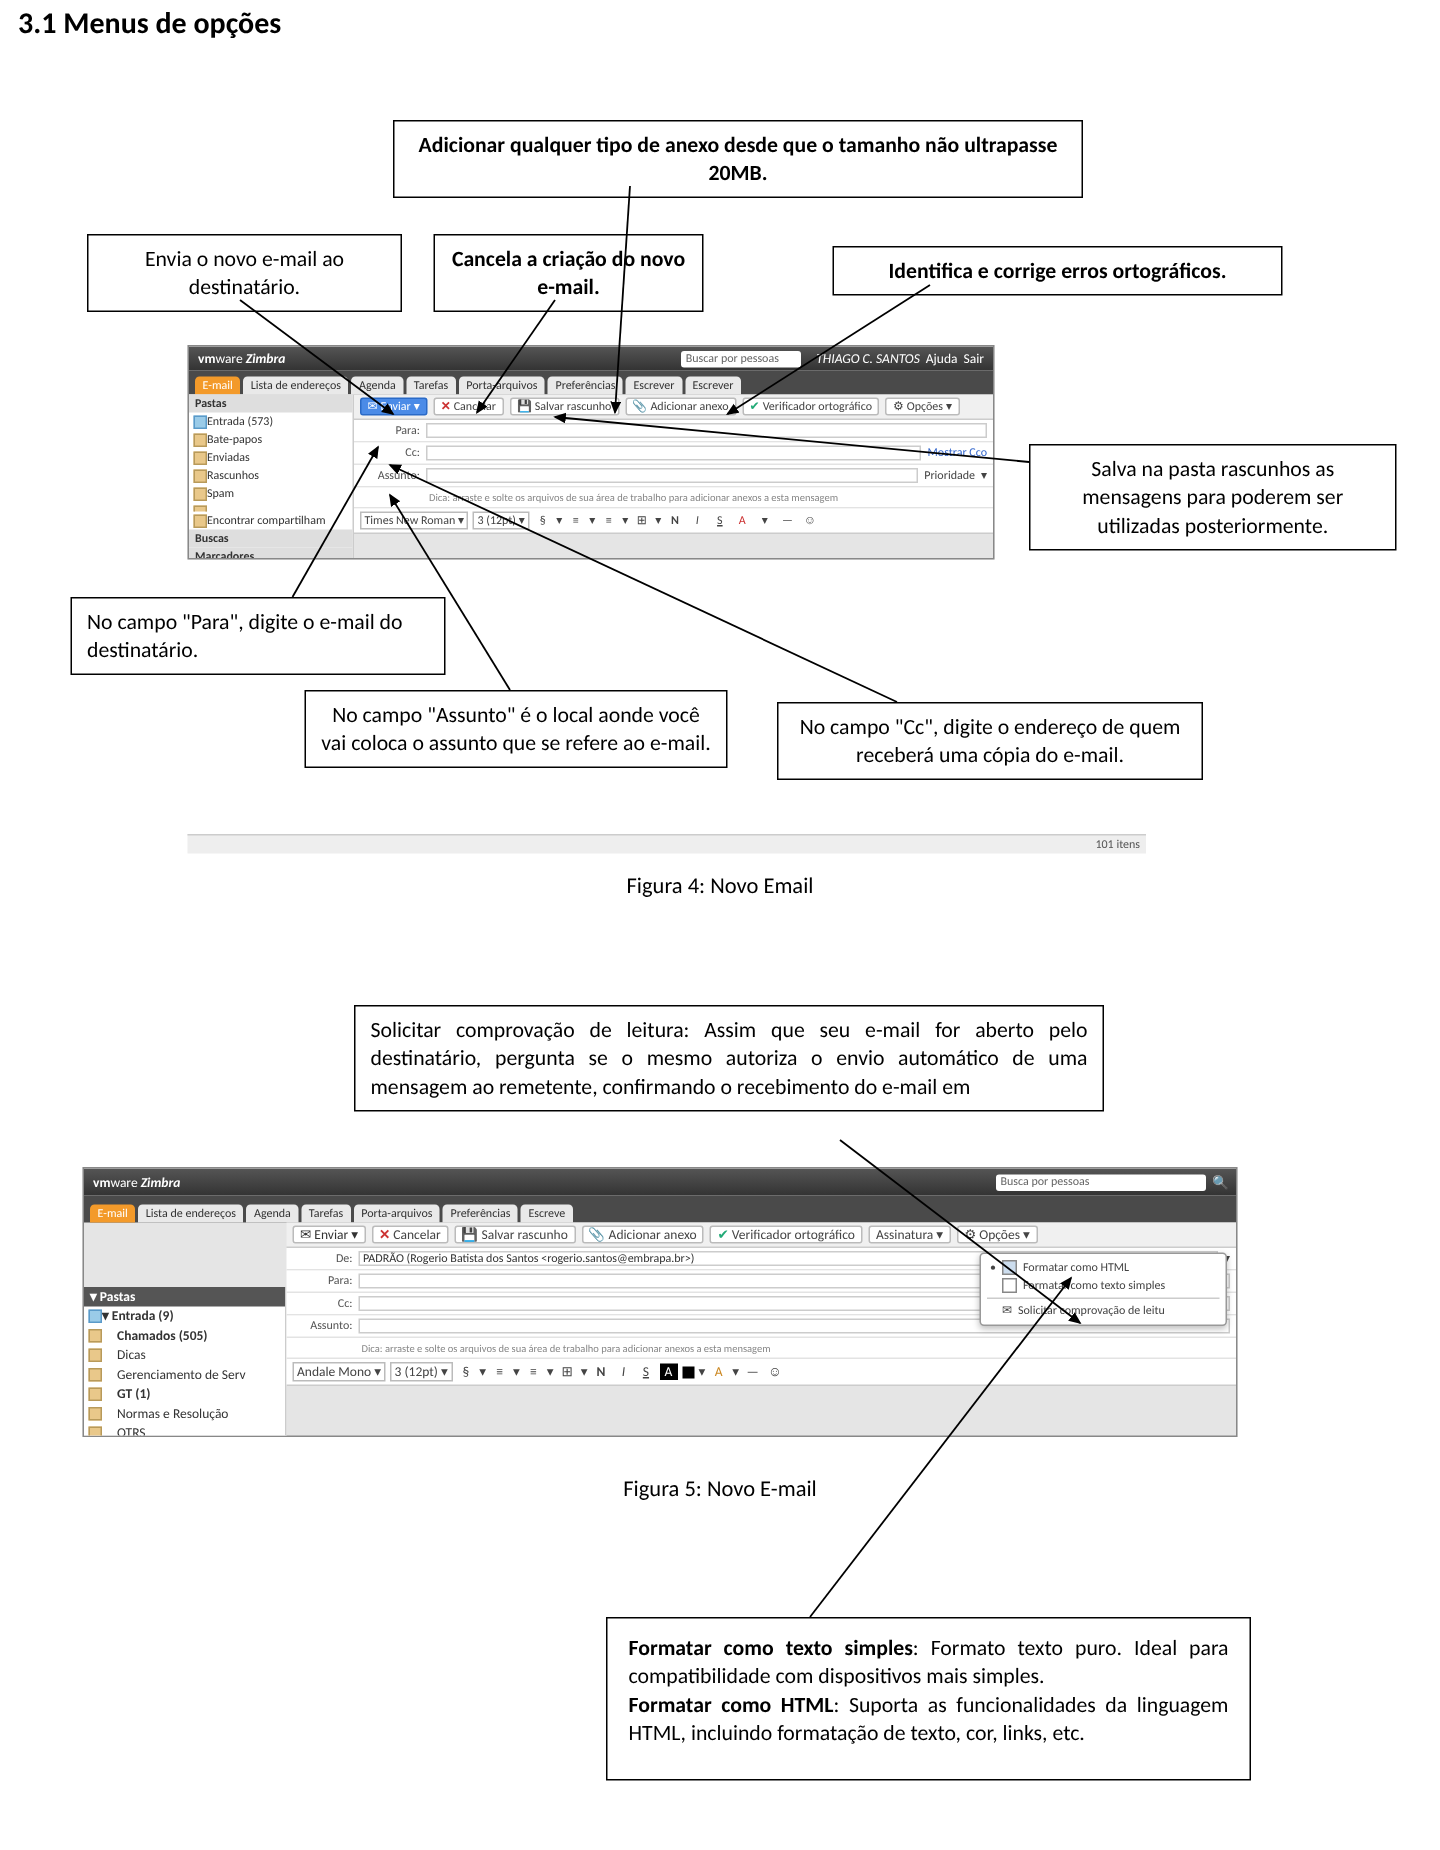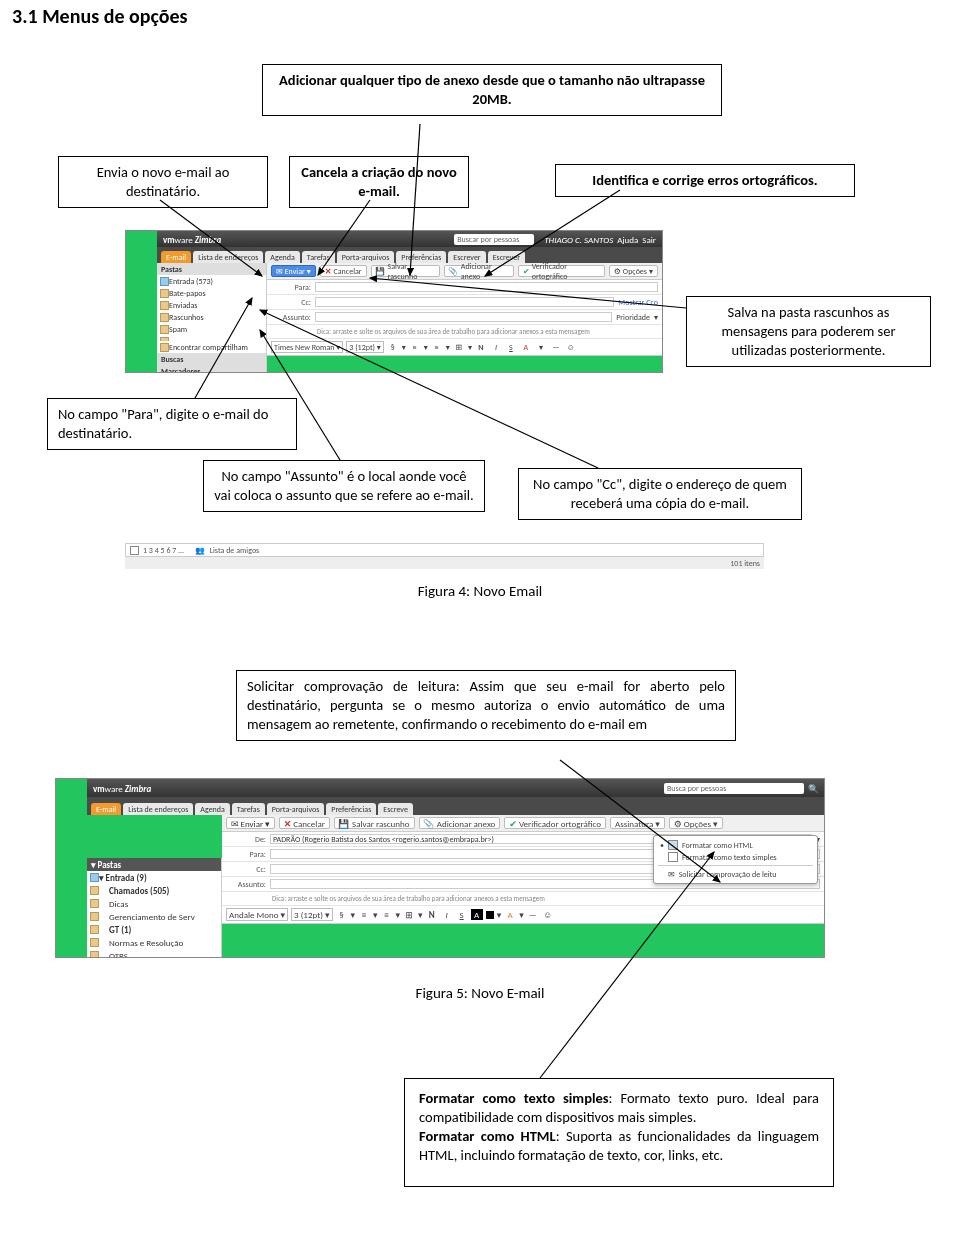--- a/index.html
+++ b/index.html
@@ -33,25 +33,24 @@
     font-size: 15px;
     text-align: center;
     width: 300px;
   }
   .arrow-svg { position: absolute; top: 0; left: 0; pointer-events: none; }
 
   
   .shot {
     position: absolute;
     border: 1px solid #888;
-    background: #22c55e;
+    background: #e5e5e5;
     font-size: 9px;
     color: #444;
     overflow: hidden;
-    padding-left: 31px;
   }
   .shot .zimbra-bar {
     background: linear-gradient(#555,#333);
     color: #fff;
     height: 16px;
     padding: 1px 6px;
     display: flex;
     align-items: center;
     gap: 4px;
     font-size: 9px;
@@ -146,21 +145,21 @@
   }
   b { font-weight: 700; }
 </style>
 </head>
 <body>
 
 <div class="page">
 
   <div class="heading" style="left:12px; top:4px;">3.1 Menus de opções</div>
 
-  <div class="callout" style="left:262px; top:64px; width:460px;">
+  <div class="callout" style="left:262px; top:80px; width:460px;">
     <b>Adicionar qualquer tipo de anexo desde que o tamanho não ultrapasse 20MB.</b>
   </div>
 
   <div class="callout" style="left:58px; top:156px; width:210px;">Envia o novo e-mail ao destinatário.</div>
 
   <div class="callout" style="left:289px; top:156px; width:180px;">
     <b>Cancela a criação do novo e-mail.</b>
   </div>
 
   <div class="callout" style="left:555px; top:164px; width:300px;">
@@ -268,27 +267,20 @@
       </div>
     </div>
   </div>
 
   <div class="callout" style="left:47px; top:398px; width:250px; text-align:left;">No campo "Para", digite o e-mail do destinatário.</div>
 
   <div class="callout" style="left:203px; top:460px; width:282px;">No campo "Assunto" é o local aonde você vai coloca o assunto que se refere ao e-mail.</div>
 
   <div class="callout" style="left:518px; top:468px; width:284px;">No campo "Cc", digite o endereço de quem receberá uma cópia do e-mail.</div>
 
-  <div class="mini-pager" style="left:125px; top:543px; width:639px; border:1px solid #ccc; padding:1px 4px;">
-    <span class="sq"></span>
-    <span>1  3  4  5  6  7  …</span>
-    <span style="margin-left:8px;">👥</span>
-    <span>Lista de amigos</span>
-    <span style="flex:1"></span>
-  </div>
   <div class="endrow" style="position:absolute; left:125px; top:556px; width:639px;padding-left:46px;">
     <span>101 itens</span>
   </div>
 
   <div class="figcap" style="left:330px; top:582px;">Figura 4: Novo Email</div>
 
   <div class="callout justify" style="left:236px; top:670px; width:500px;">
     <span>Solicitar comprovação de leitura: Assim que seu e-mail for aberto pelo destinatário, pergunta se o mesmo autoriza o envio automático de uma mensagem ao remetente, confirmando o recebimento do e-mail em</span>
   </div>
 

